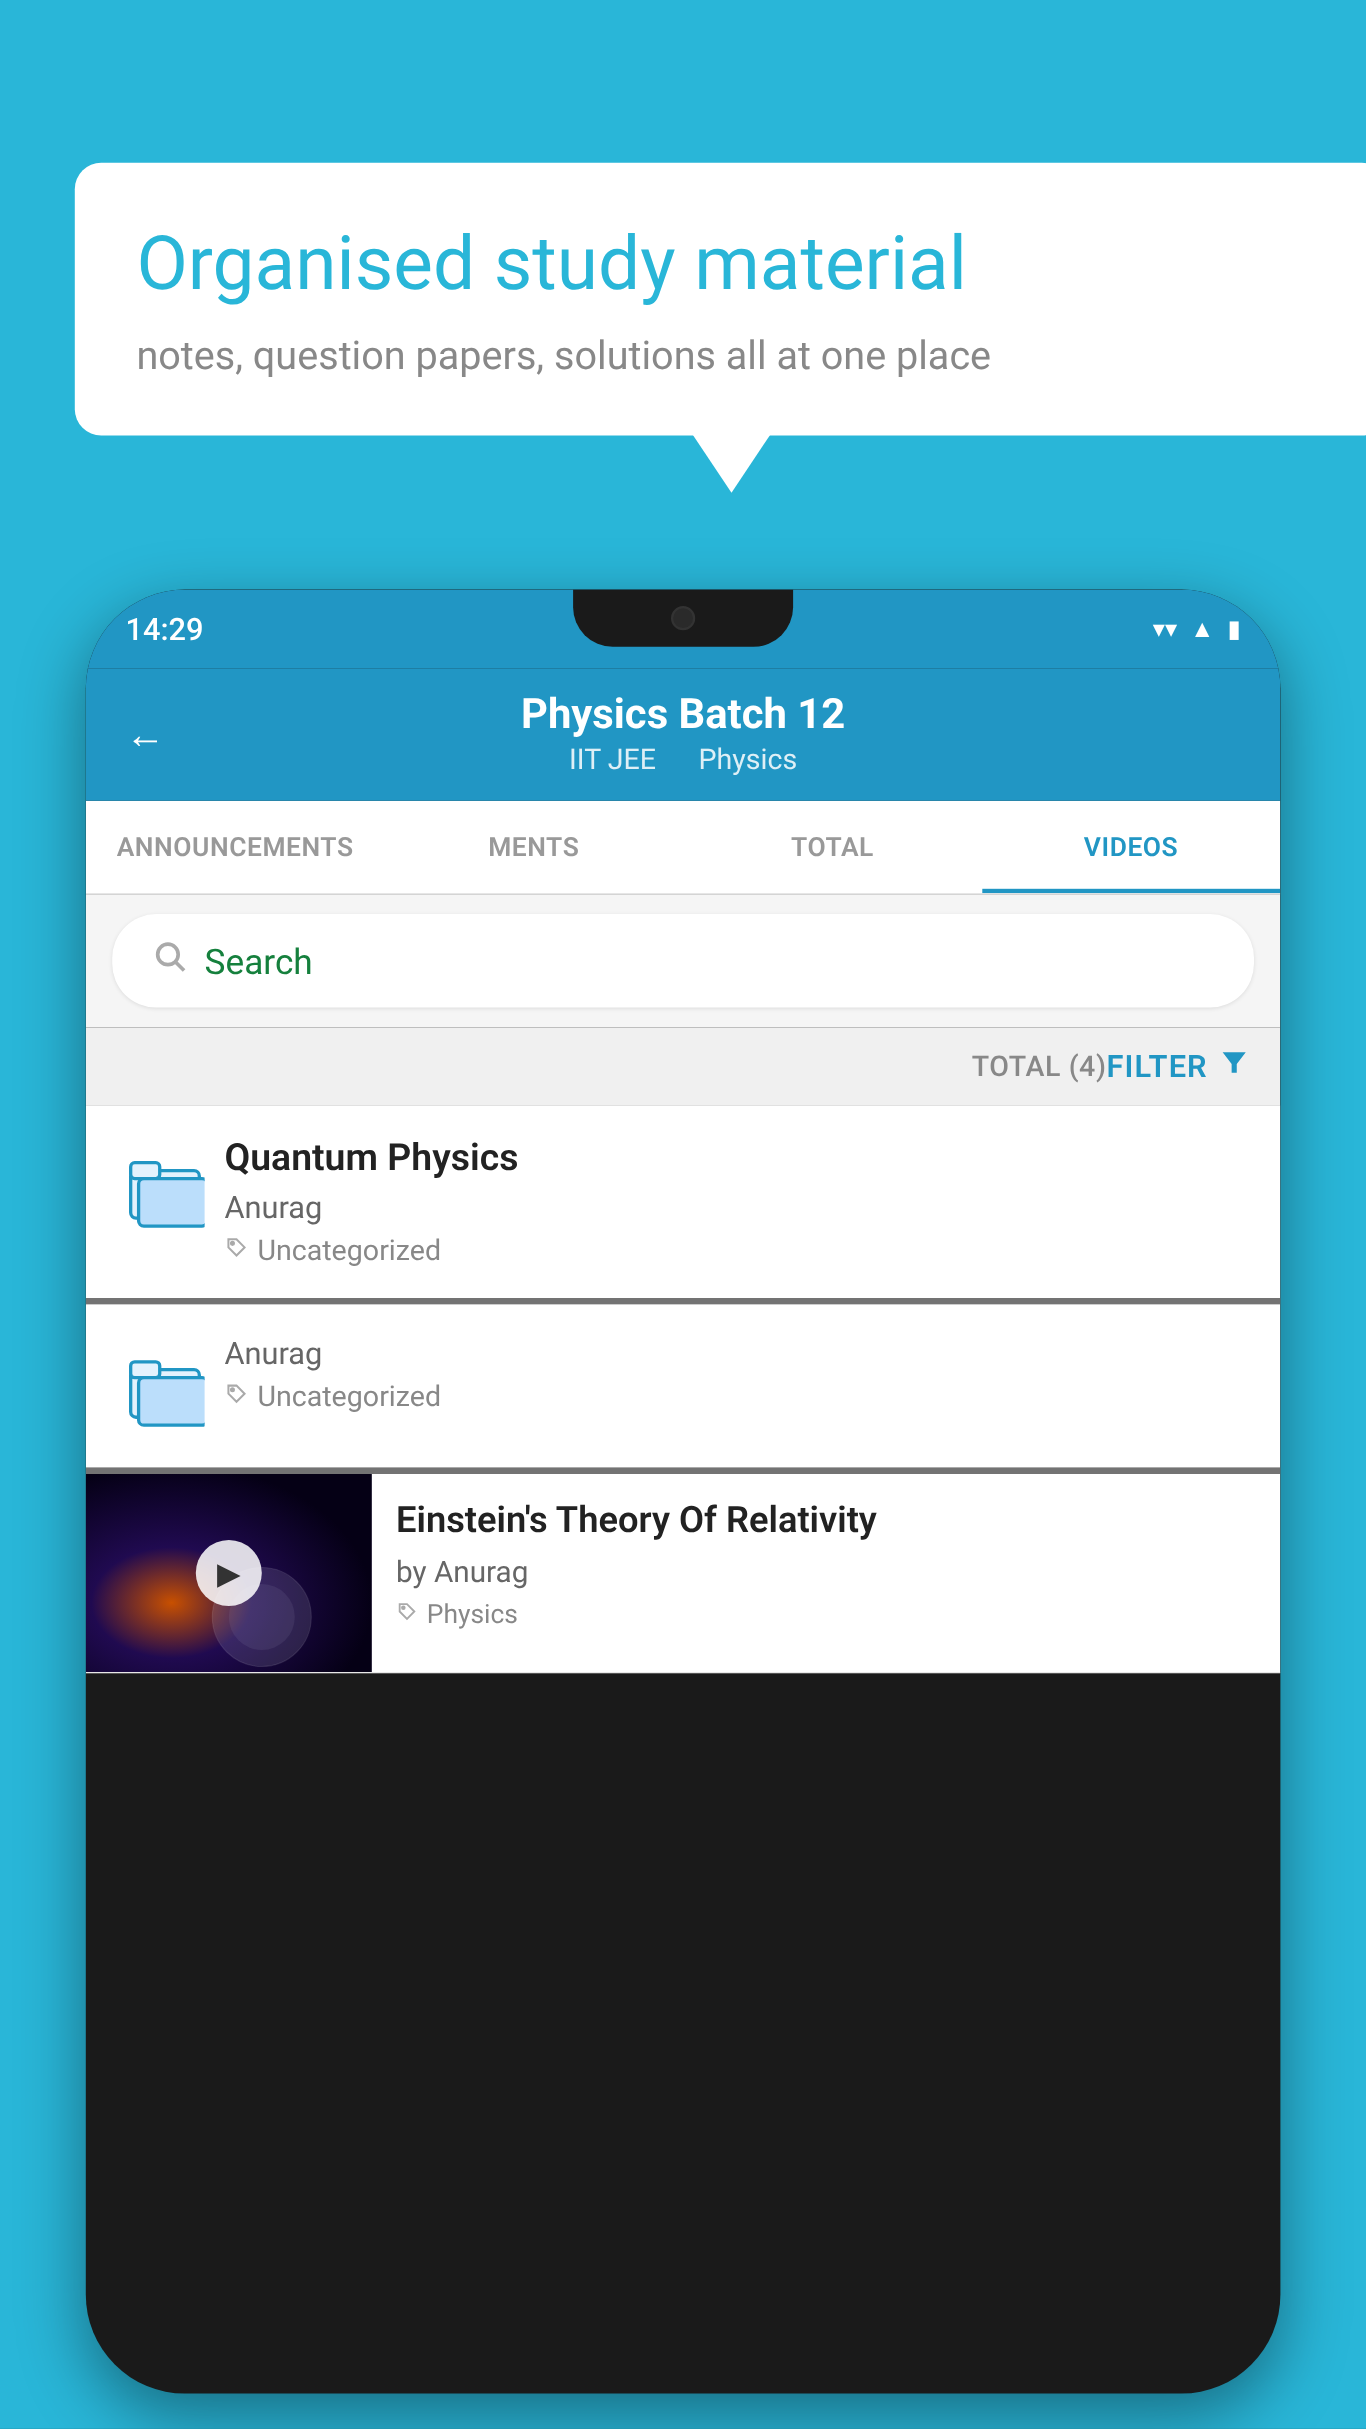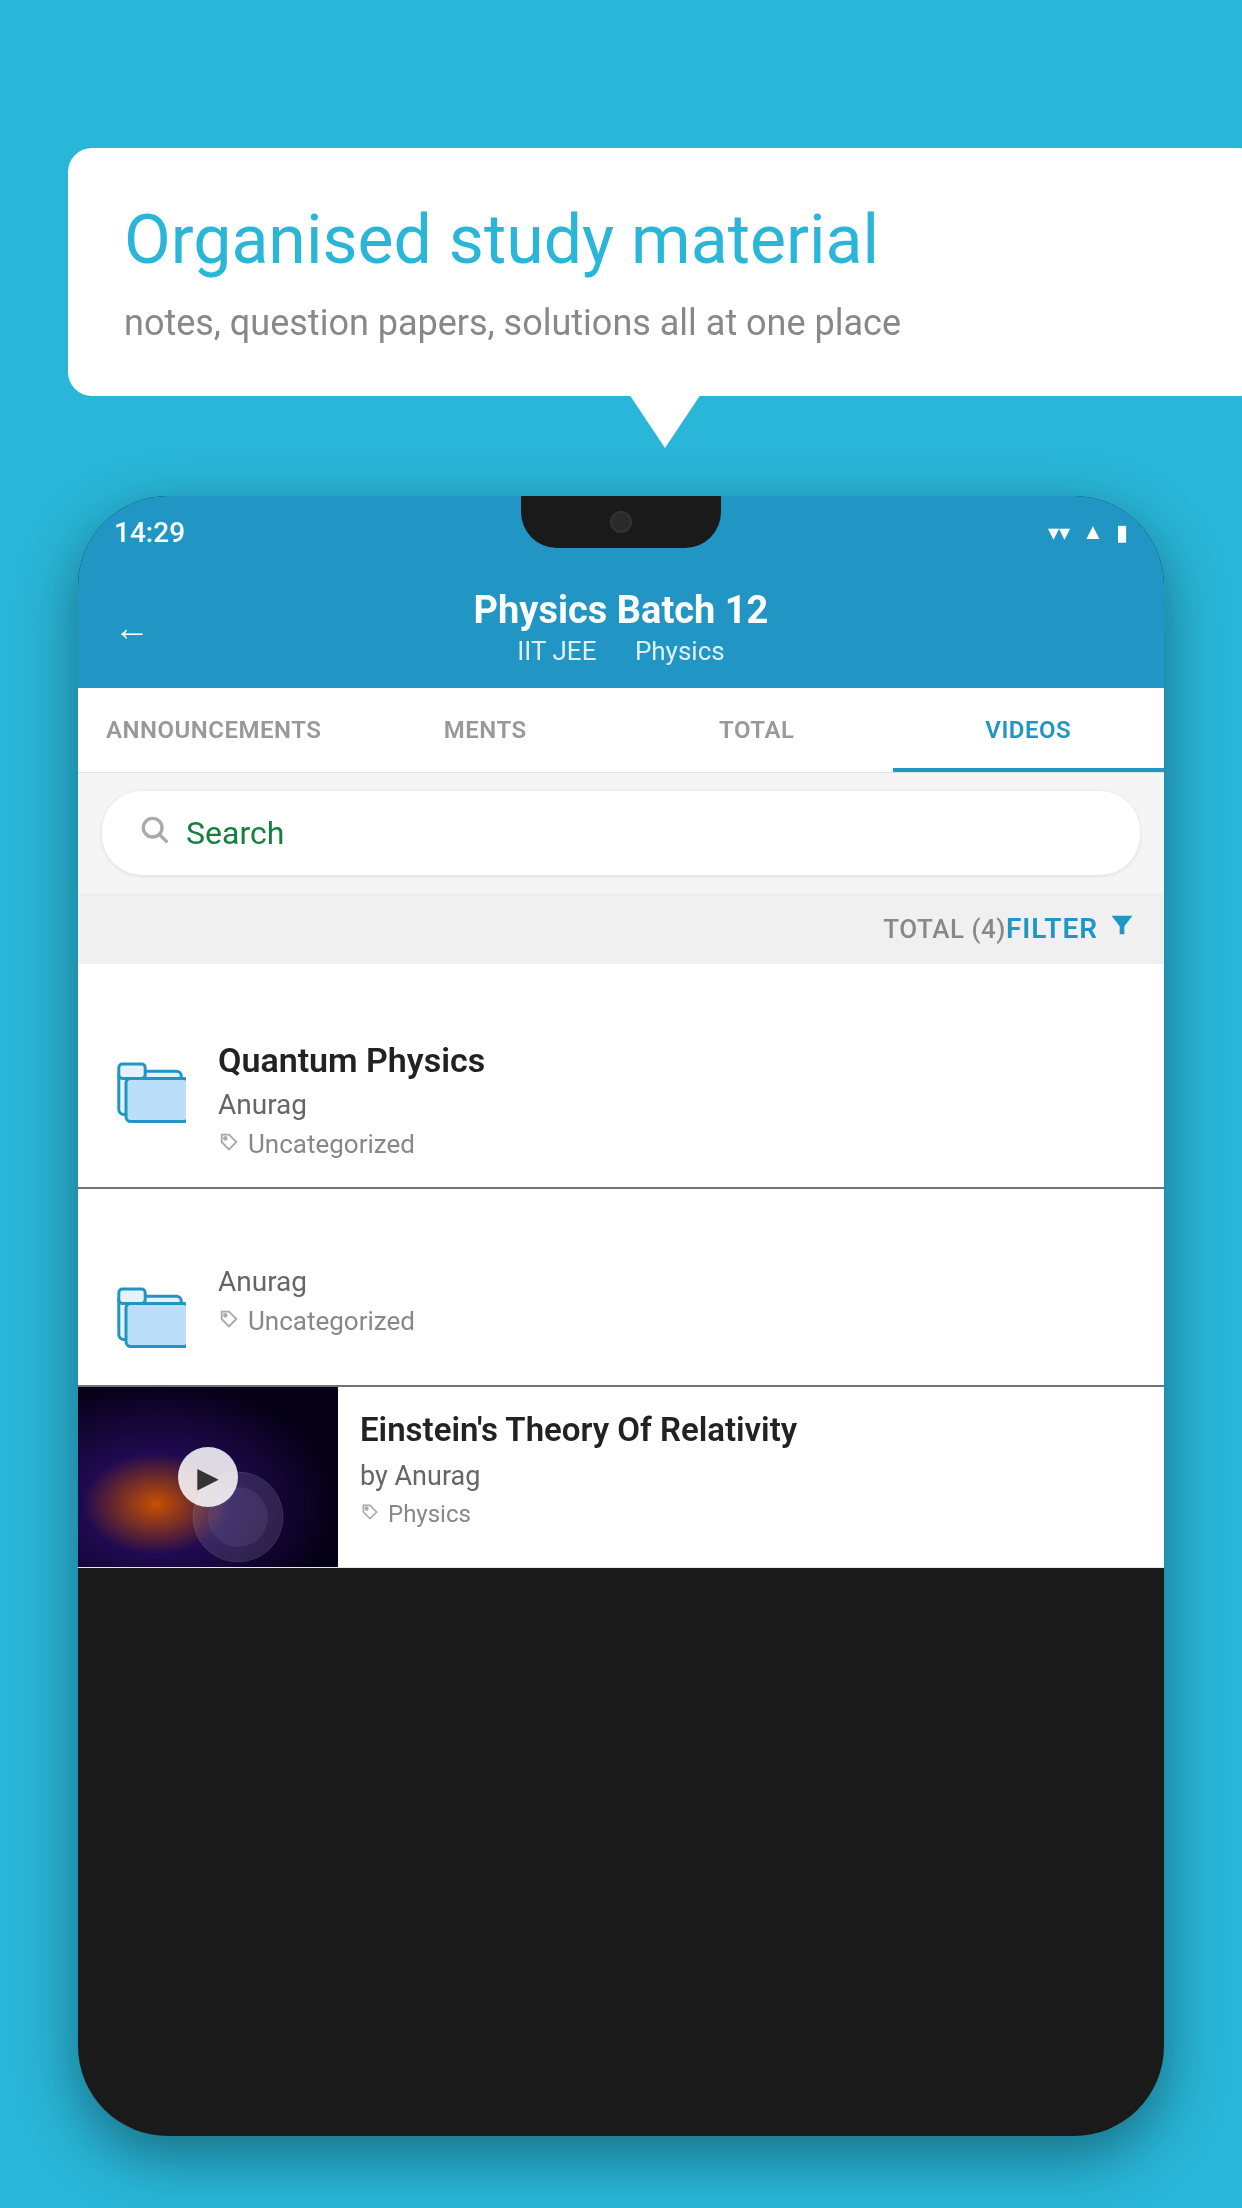--- a/index.html
+++ b/index.html
@@ -47,21 +47,21 @@
 
     .bubble-subtitle {
       color: #888;
       font-size: 36px;
       font-weight: 400;
     }
 
     
     .phone-frame {
       position: absolute;
-      top: 496px;
+      top: 536px;
       left: 78px;
       width: 1086px;
       height: 1640px;
       background: #1a1a1a;
       border-radius: 90px;
       overflow: hidden;
       box-shadow: 0 20px 60px rgba(0,0,0,0.4);
     }
 
     
@@ -258,25 +258,24 @@
 
     
     .list-items {
       background: white;
     }
 
     .list-item {
       display: flex;
       align-items: flex-start;
       padding: 28px 28px;
-      border-bottom: 2px solid #737373;
+      border-bottom: 6px solid #737373;
       background: white;
       cursor: pointer;
-      gap: 24px;
-      margin-top: 48px;
+      gap: 10px;
     }
 
     .item-icon {
       width: 88px;
       height: 88px;
       flex-shrink: 0;
       display: flex;
       align-items: center;
       justify-content: center;
       margin-top: 4px;

